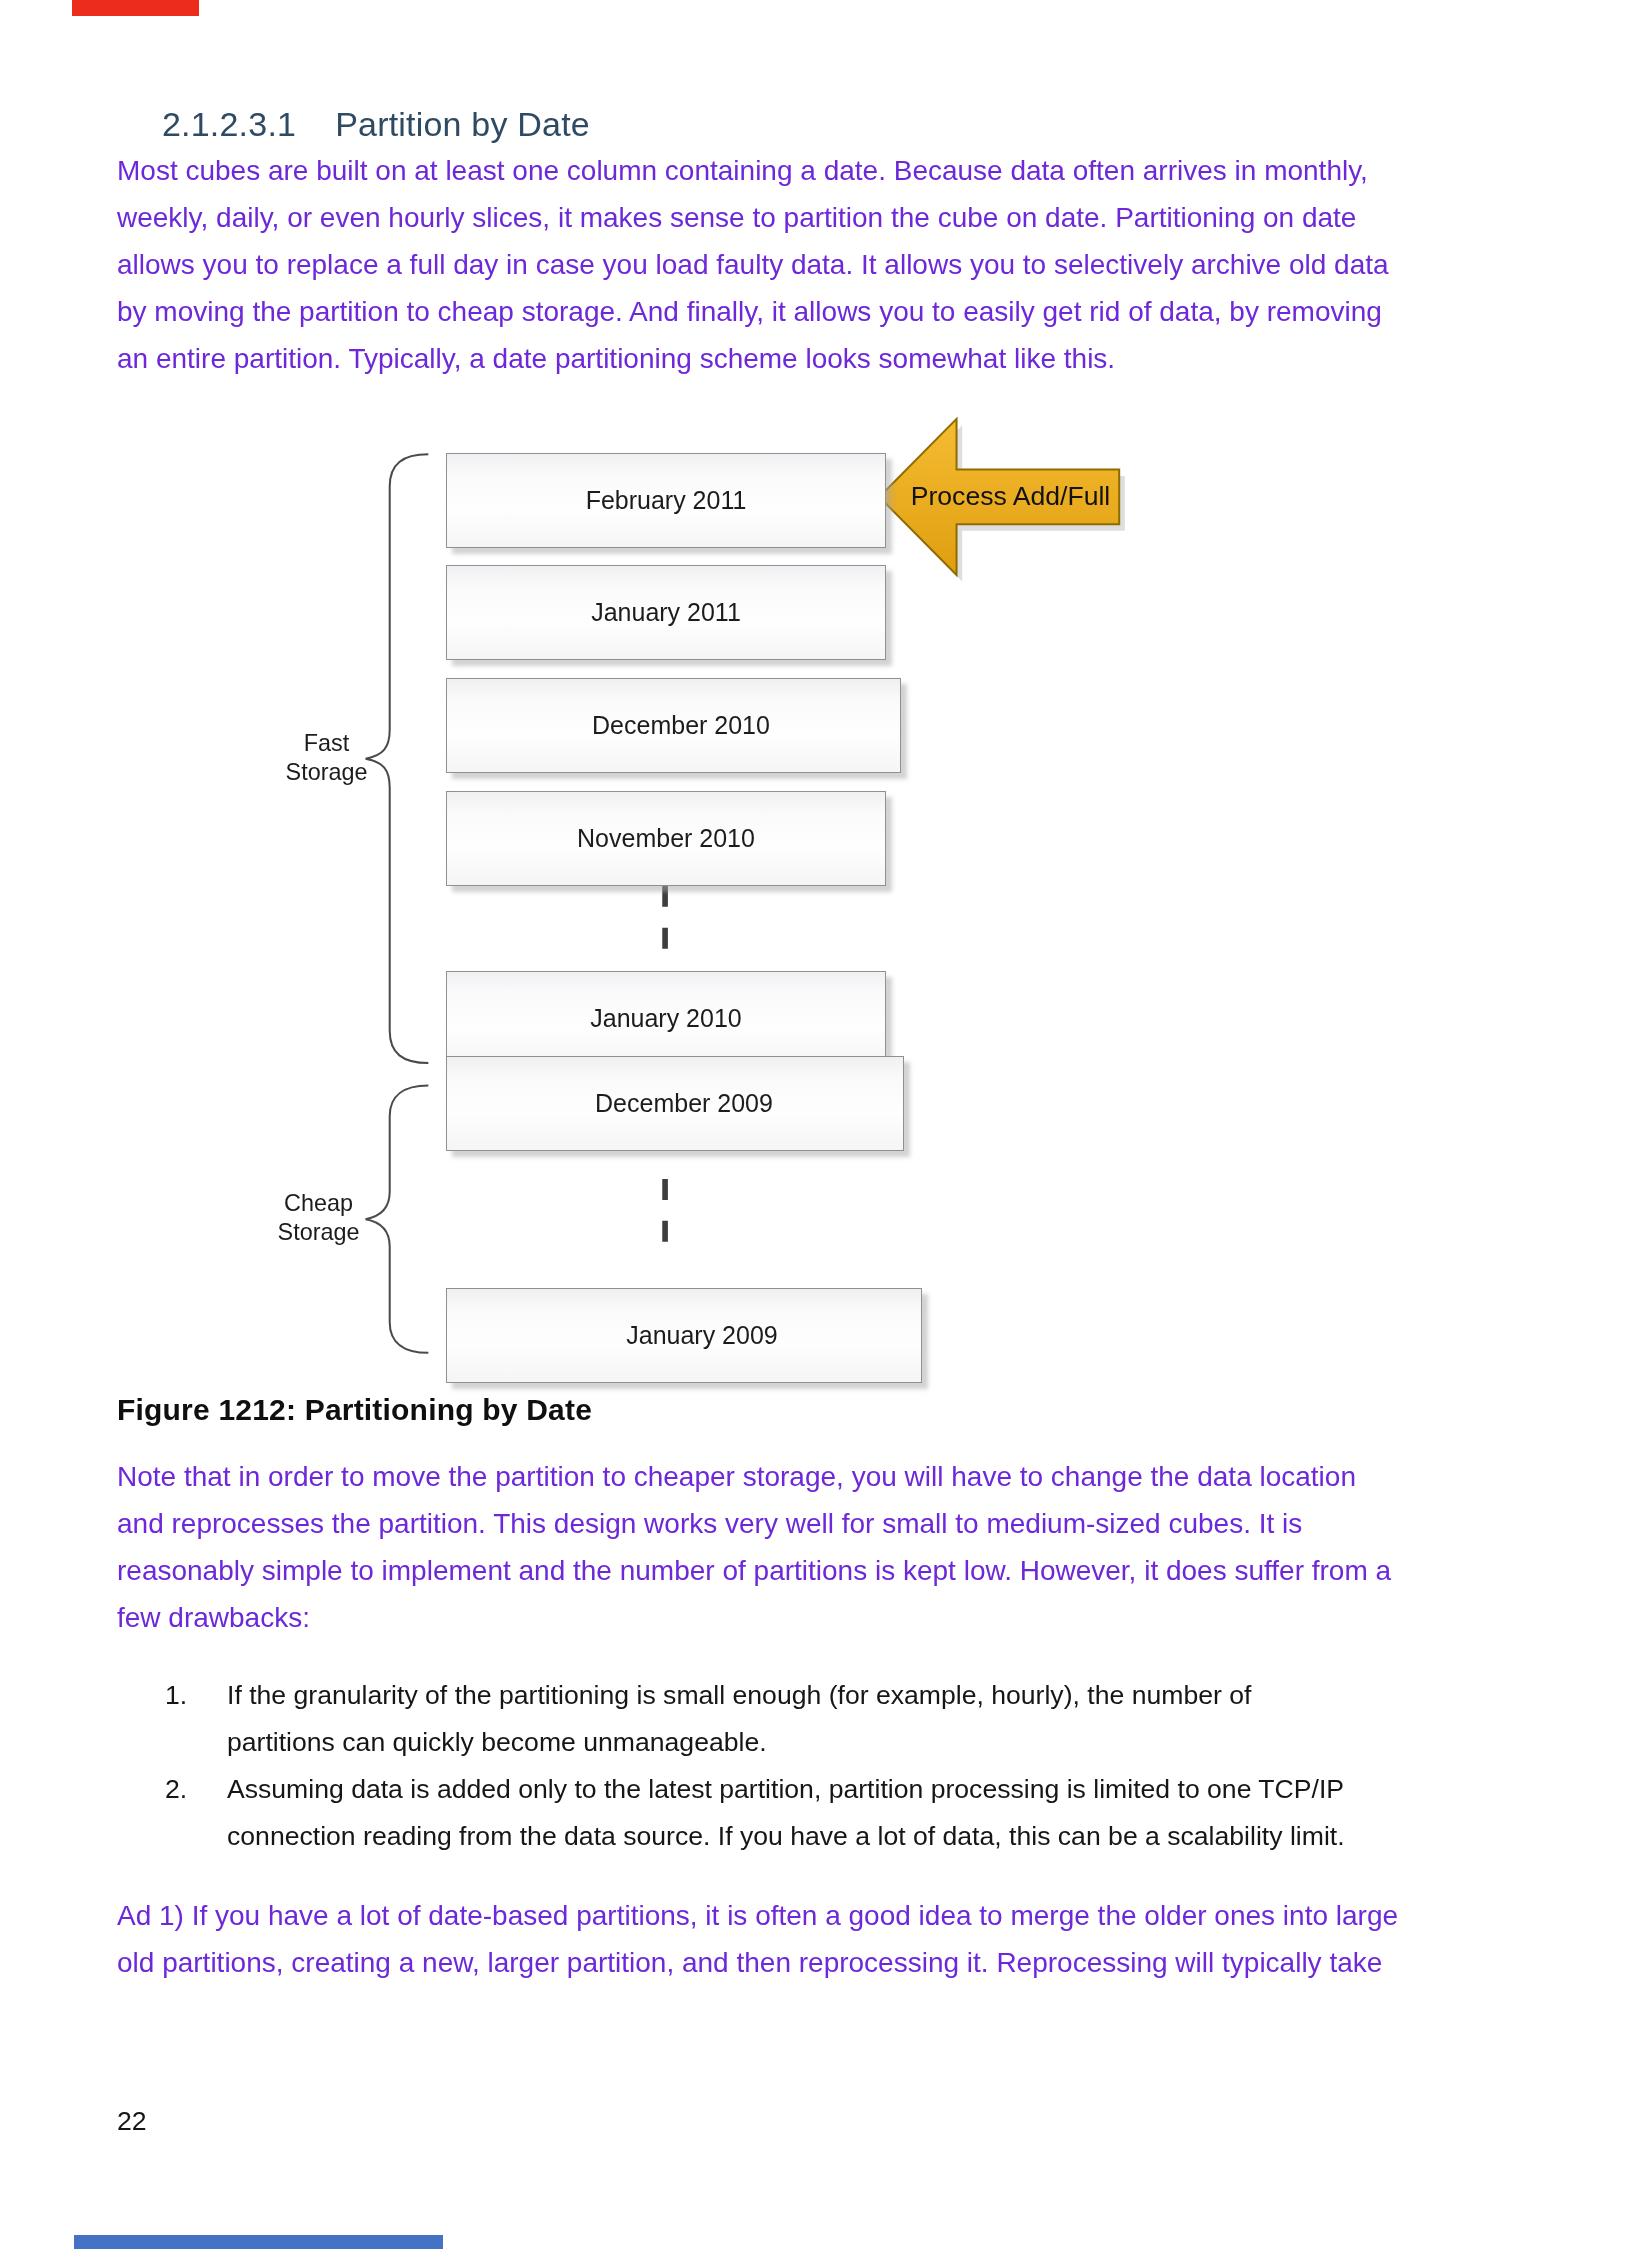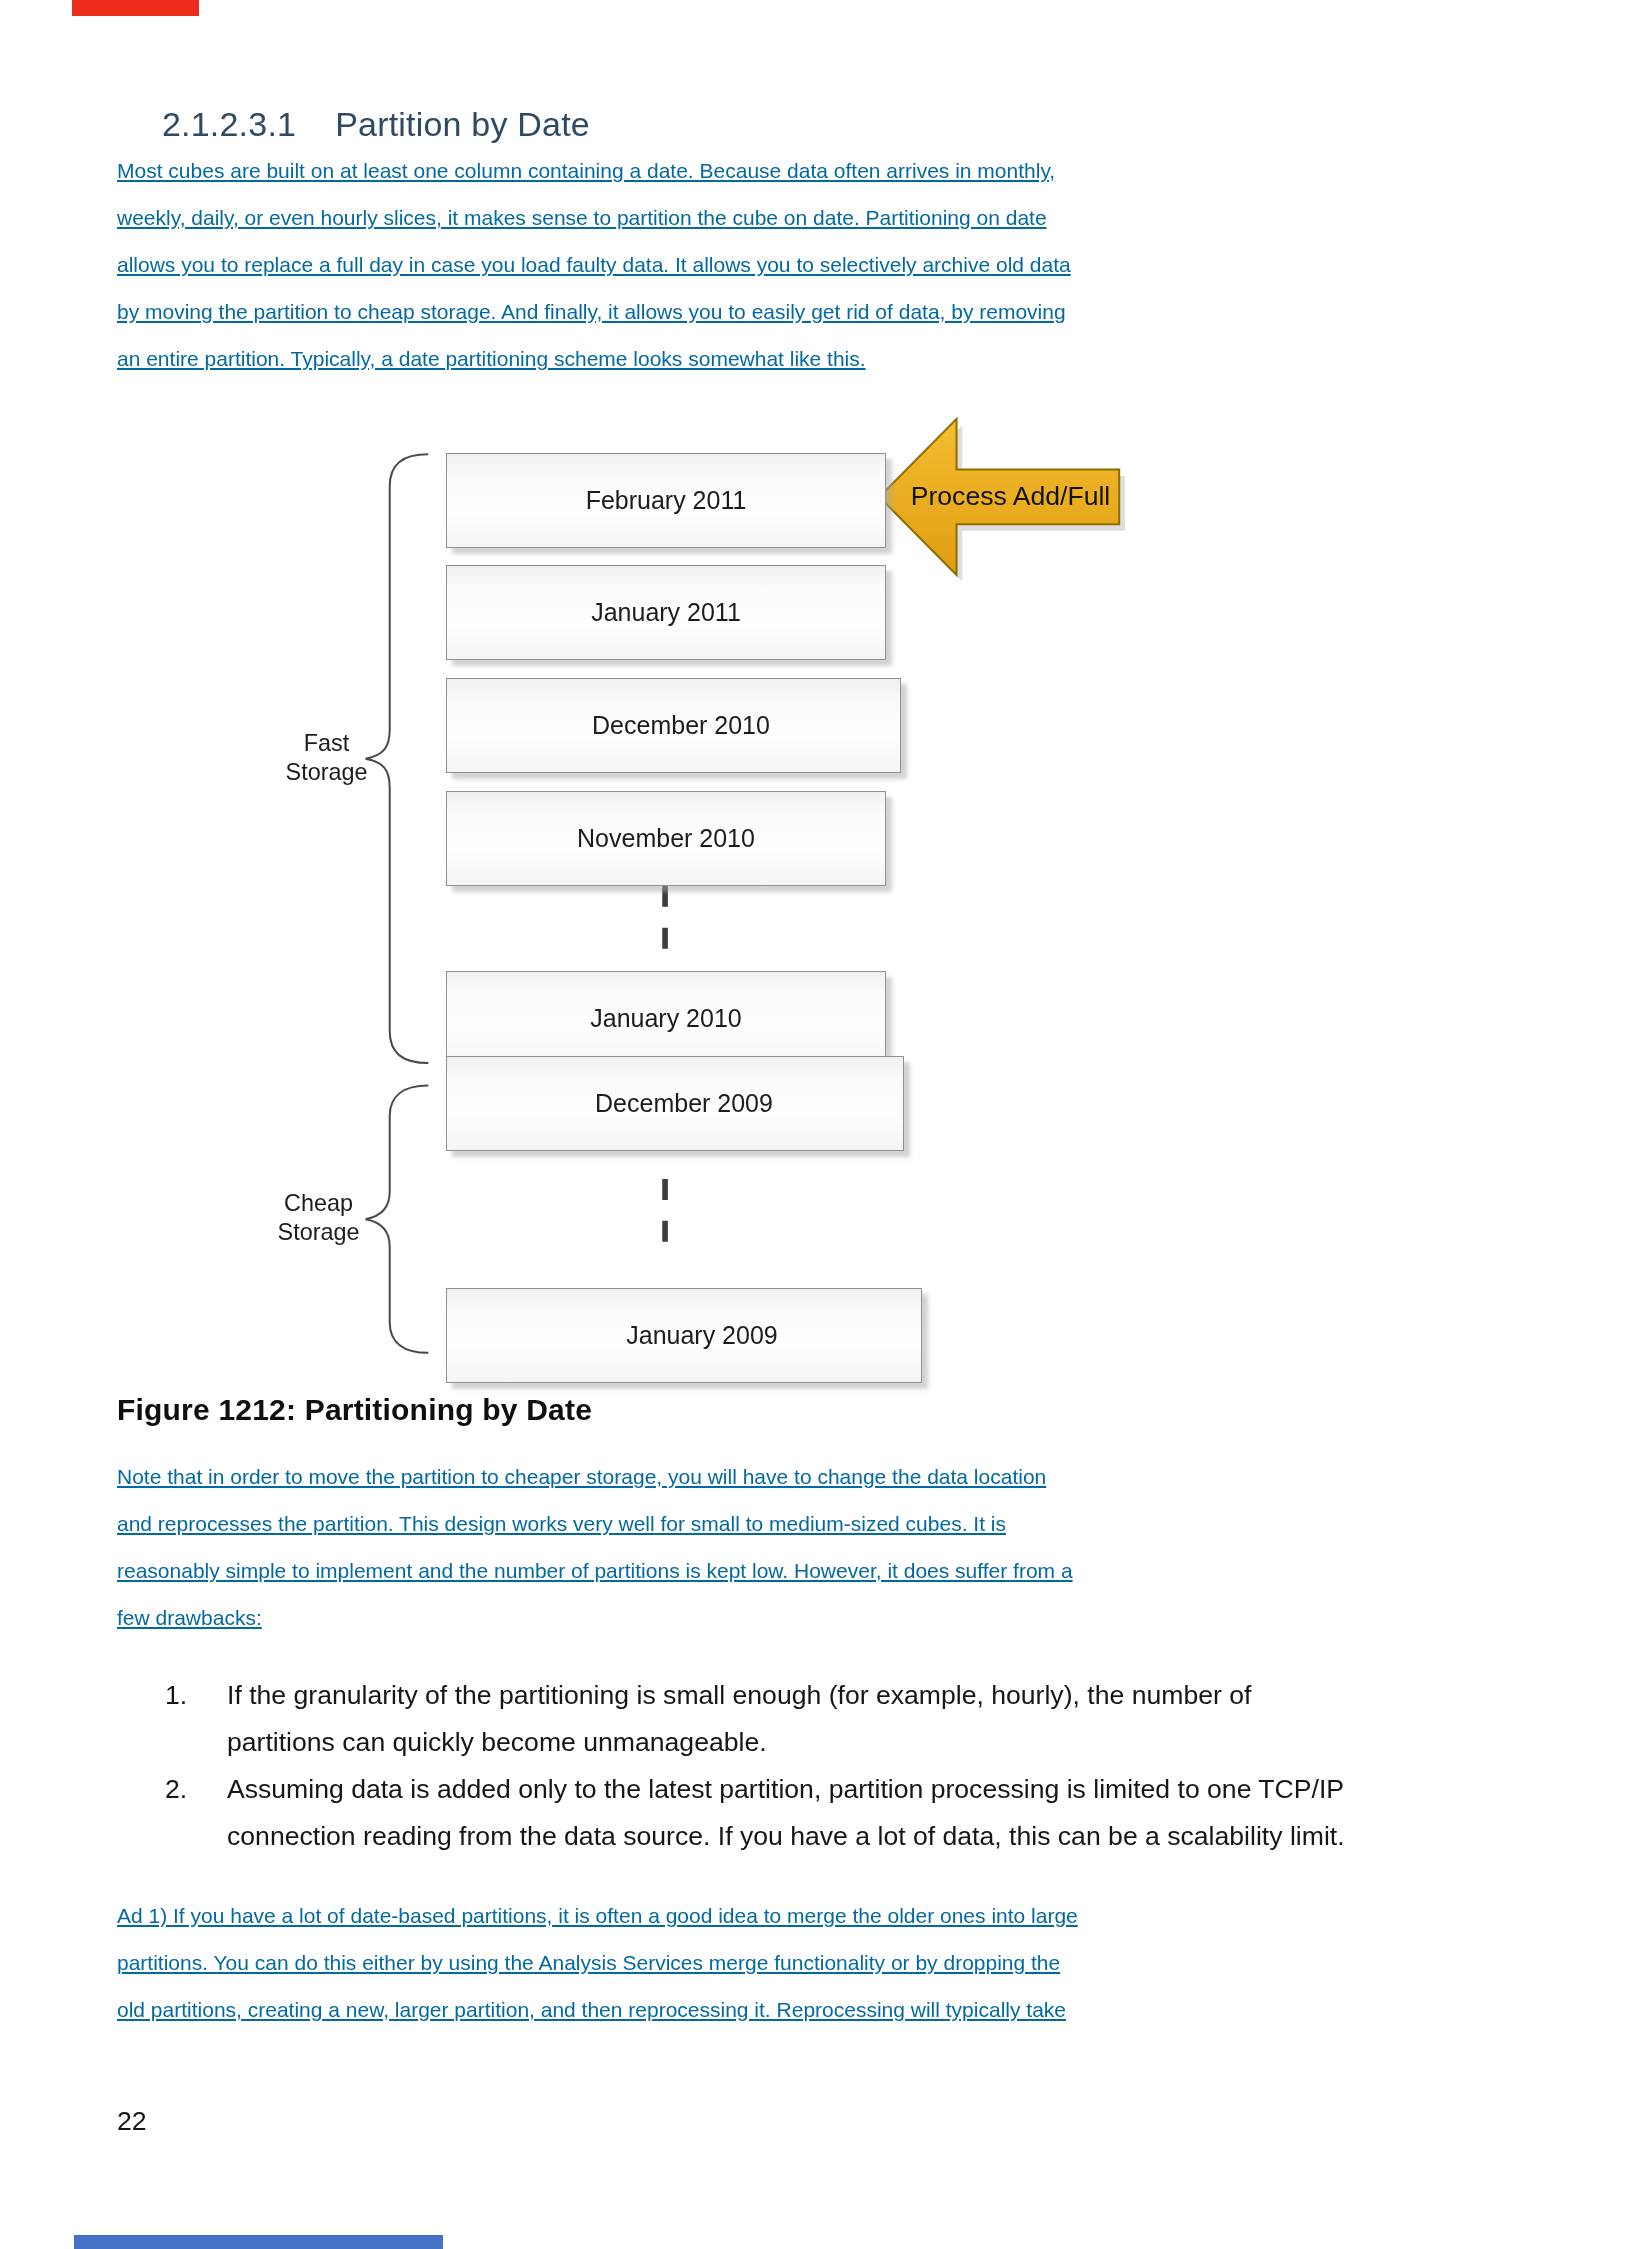--- a/index.html
+++ b/index.html
@@ -14,21 +14,21 @@
   #prev-page-fragment{left:72px;top:0;width:127px;height:16px;background:#ED2D1C;}
   #next-page-fragment{left:74px;top:2235px;width:369px;height:14.5px;background:#4472C4;}
 
   .heading{
     position:absolute;left:117px;top:103px;
     font-size:34px;line-height:43px;color:#2F4A63;
     white-space:nowrap;letter-spacing:0.2px;margin-left:45px;
   }
   .heading .h-title{margin-left:39px;}
 
-  .para{position:absolute;left:117px;font-size:21px;line-height:47px;color:#0369a1;text-decoration:underline;}
+  .para{position:absolute;left:117px;font-size:28px;line-height:47px;color:#6d28d9;}
   .para .line{white-space:nowrap;}
   #para1{top:147px;}
   #para2{top:1453px;}
   #para3{top:1892px;}
 
   .caption{
     position:absolute;left:117px;top:1390px;
     font-size:30px;line-height:39px;font-weight:bold;color:#0f0f0f;
     white-space:nowrap;letter-spacing:0.2px;
   }
@@ -147,20 +147,19 @@
     </div>
     <div class="list-item">
       <span class="marker">2.</span>
       <div class="line">Assuming data is added only to the latest partition, partition processing is limited to one TCP/IP</div>
       <div class="line">connection reading from the data source. If you have a lot of data, this can be a scalability limit.</div>
     </div>
   </div>
 
   <div class="para" id="para3">
     <div class="line">Ad 1) If you have a lot of date-based partitions, it is often a good idea to merge the older ones into large</div>
-    <div class="line">partitions. You can do this either by using the Analysis Services merge functionality or by dropping the</div>
     <div class="line">old partitions, creating a new, larger partition, and then reprocessing it. Reprocessing will typically take</div>
   </div>
 
   <div class="page-number">22</div>
 
 </div>
 
 
 </body></html>

